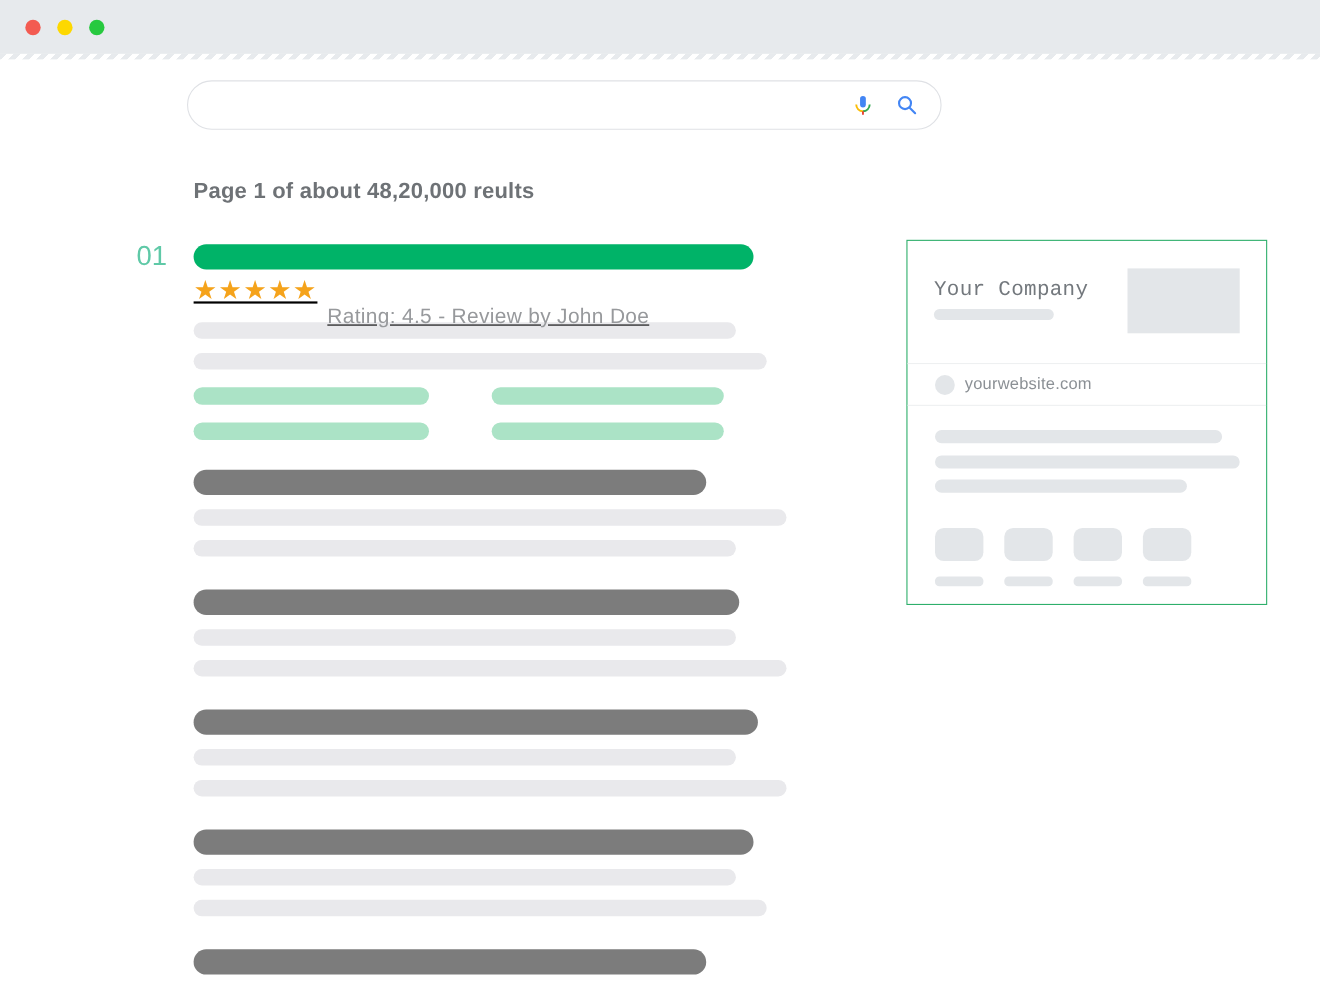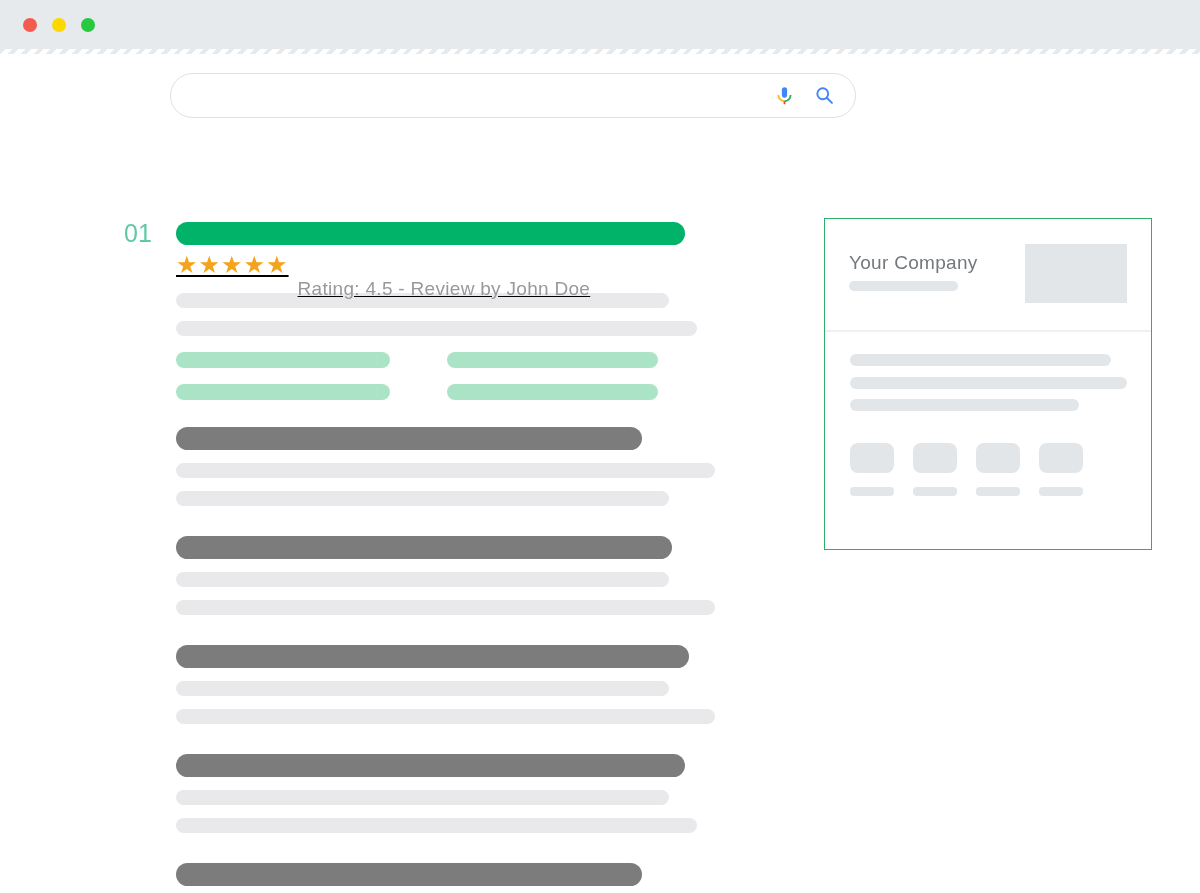--- a/index.html
+++ b/index.html
@@ -56,21 +56,21 @@
 
   .w466{width:466px;} .w493{width:493px;} .w496{width:496px;} .w509{width:509px;}
   .w513{width:513px;} .w521{width:521px;} .w539{width:539px;} .w214{width:214px;} .w211{width:211px;}
 
   .block { margin-top:27px; }
   .block.mt30 { margin-top:30px; }
 
   
   .panel { position:absolute; left:824px; top:218px; width:328px; height:332px;
            background:#fff; border:1px solid #2eaf6b; }
-  .panel-head { position:relative; height:111px; }
+  .panel-head { position:relative; height:111px;font-family:Liberation Mono, monospace; }
   .panel-title { position:absolute; left:24px; top:33px; font-size:19px; color:#73787d;
                  letter-spacing:0.3px; }
   .panel-title-bar { position:absolute; left:24px; top:62px; width:109px; height:10px;
                      border-radius:5px; background:#e3e6e9; }
   .panel-img { position:absolute; right:24px; top:25px; width:102px; height:59px; background:#e3e6e9; }
   .panel-divider { border-top:1px solid #eef0f1; }
   .website-row { height:37px; display:flex; align-items:center; padding-left:25px; cursor:pointer; }
   .website-dot { width:18px; height:18px; border-radius:50%; background:#e3e6e9; }
   .website-text { margin-left:9px; font-size:15px; color:#8b9095; letter-spacing:0.2px; }
   .panel-body { padding:22px 25px 0 25px; }
@@ -107,20 +107,21 @@
       </svg>
     </span>
     <span class="sb-icon">
       <svg width="21" height="21" viewBox="0 0 24 24">
         <circle cx="10" cy="10" r="6.2" fill="none" stroke="#4285F4" stroke-width="2.2"></circle>
         <line x1="14.8" y1="14.8" x2="20.5" y2="20.5" stroke="#4285F4" stroke-width="2.2" stroke-linecap="round"></line>
       </svg>
     </span>
   </div>
 
+  <div class="meta">Page 1 of about 48,20,000 reults</div>
 
   <div class="results">
     <span class="rank">01</span>
 
     <div class="result">
       <div class="bar title-green"></div>
       <div class="rating">
         <span class="stars">★★★★★</span>
         <span class="rating-text">Rating: 4.5 - Review by John Doe</span>
       </div>
@@ -167,20 +168,24 @@
     </div>
   </div>
 
   <aside class="panel">
     <div class="panel-head">
       <span class="panel-title">Your Company</span>
       <span class="panel-title-bar"></span>
       <span class="panel-img"></span>
     </div>
     <div class="panel-divider"></div>
+    <div class="website-row">
+      <span class="website-dot"></span>
+      <span class="website-text">yourwebsite.com</span>
+    </div>
     <div class="panel-divider"></div>
     <div class="panel-body">
       <div class="p-bar b1"></div>
       <div class="p-bar b2"></div>
       <div class="p-bar b3"></div>
       <div class="chips-row">
         <div class="chip"></div>
         <div class="chip"></div>
         <div class="chip"></div>
         <div class="chip"></div>

